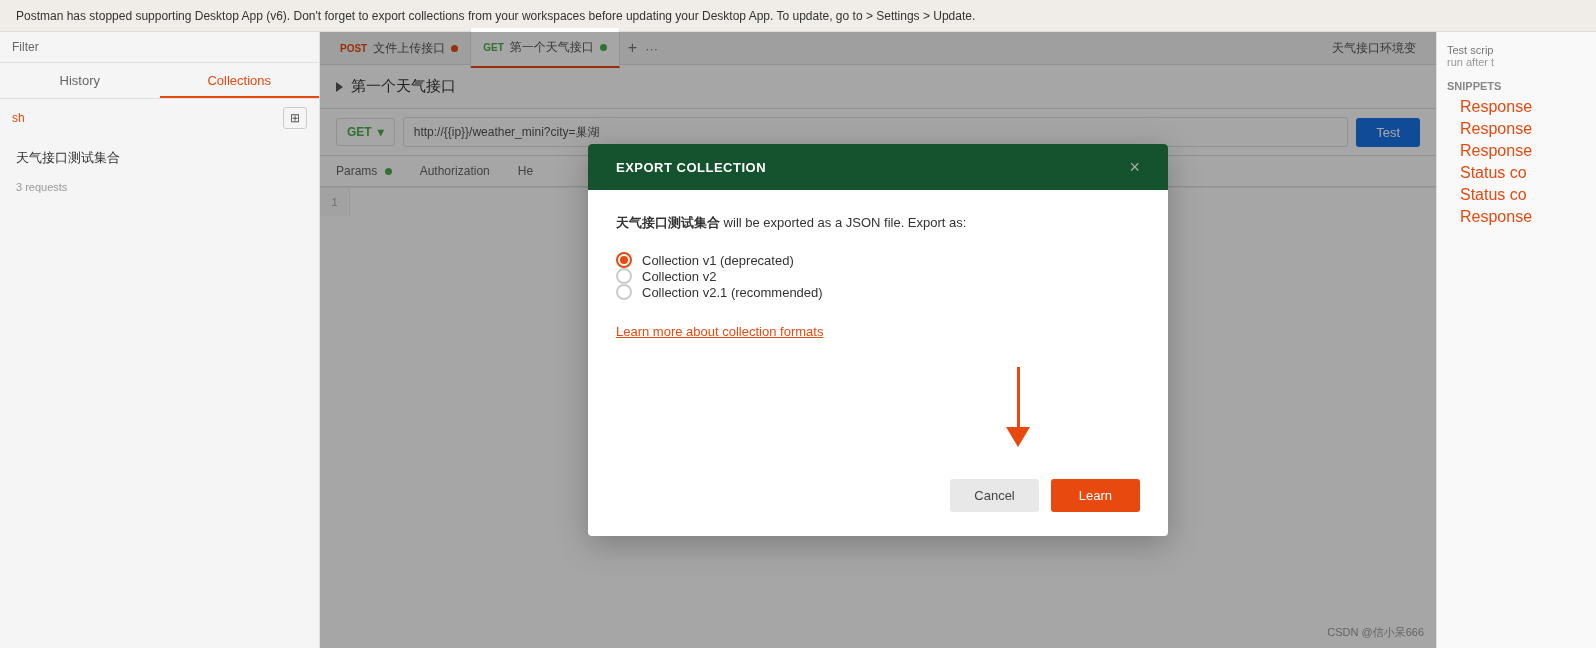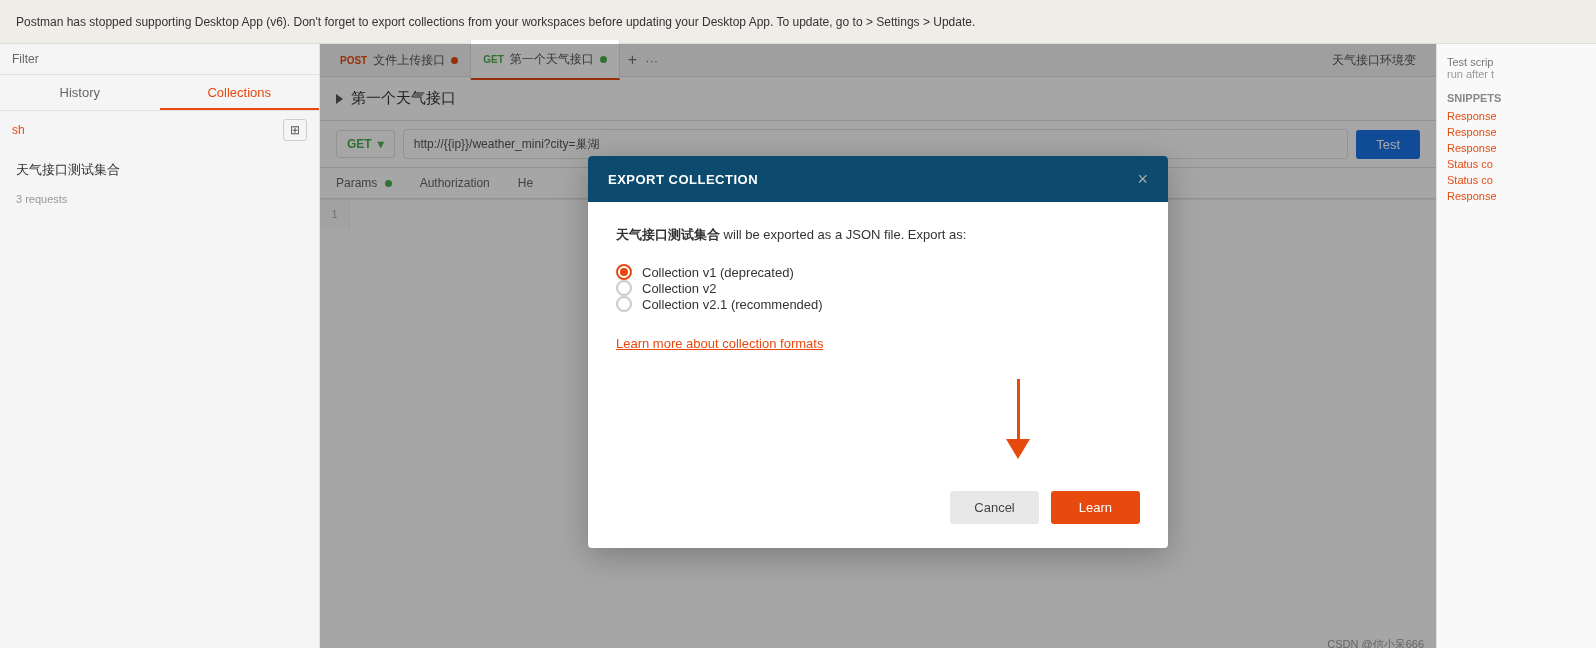--- a/index.html
+++ b/index.html
@@ -5,21 +5,21 @@
     * { box-sizing: border-box; margin: 0; padding: 0; }
     body { font-family: -apple-system, BlinkMacSystemFont, 'Segoe UI', sans-serif; font-size: 13px; background: #f5f5f5; overflow: hidden; }
 
     
     .top-banner {
       background: #f0ede8;
       padding: 12px 16px;
       font-size: 12px;
       color: #333;
       border-bottom: 1px solid #ddd;
-      height: 44px;
+      height: 32px;
       display: flex;
       align-items: center;
     }
 
     .main-layout {
       display: flex;
       height: calc(648px - 32px);
     }
 
     
@@ -261,47 +261,48 @@
       margin-bottom: 12px;
     }
     .right-panel-title {
       color: #888;
       font-size: 11px;
       font-weight: 600;
       margin-bottom: 6px;
     }
     .right-panel-link {
       color: #e8490f;
-      font-size: 11px;
+      font-size: 16px;
       margin-bottom: 4px;
       display: block;
       cursor: pointer;
+      margin-left: 13px;
     }
 
     
     .overlay {
       position: absolute;
       top: 0; left: 0; right: 0; bottom: 0;
       background: rgba(0,0,0,0.35);
       display: flex;
       align-items: center;
       justify-content: center;
       z-index: 100;
     }
     .modal {
       background: #fff;
       border-radius: 4px;
       width: 580px;
       box-shadow: 0 8px 32px rgba(0,0,0,0.25);
       overflow: hidden;
     }
     .modal-header {
-      background: #0c4a6e;
+      background: #14532d;
       color: #fff;
-      padding: 14px 20px;
+      padding: 14px 28px;
       display: flex;
       align-items: center;
       justify-content: space-between;
     }
     .modal-title {
       font-size: 13px;
       font-weight: 600;
       letter-spacing: 0.5px;
       text-transform: uppercase;
     }

